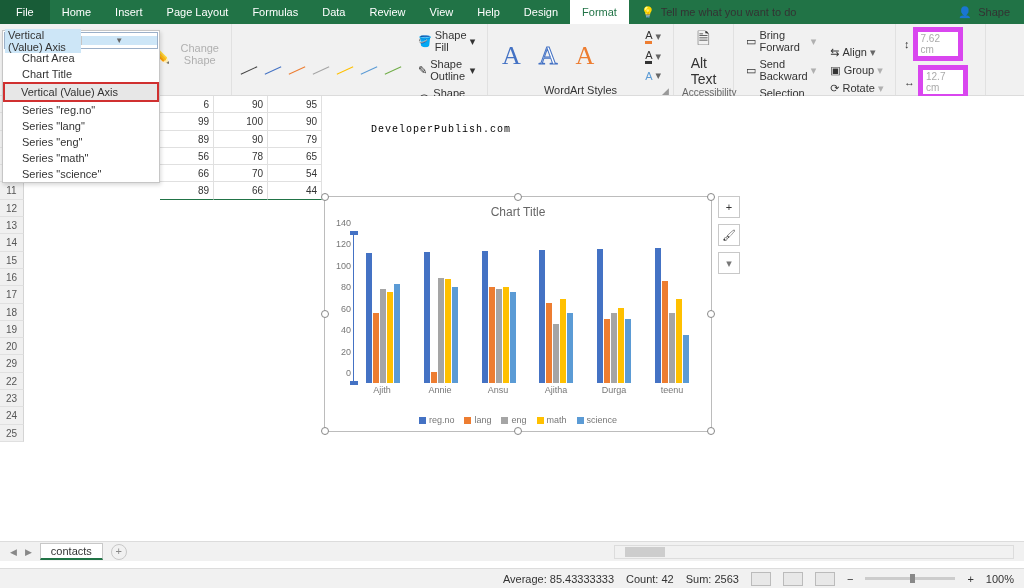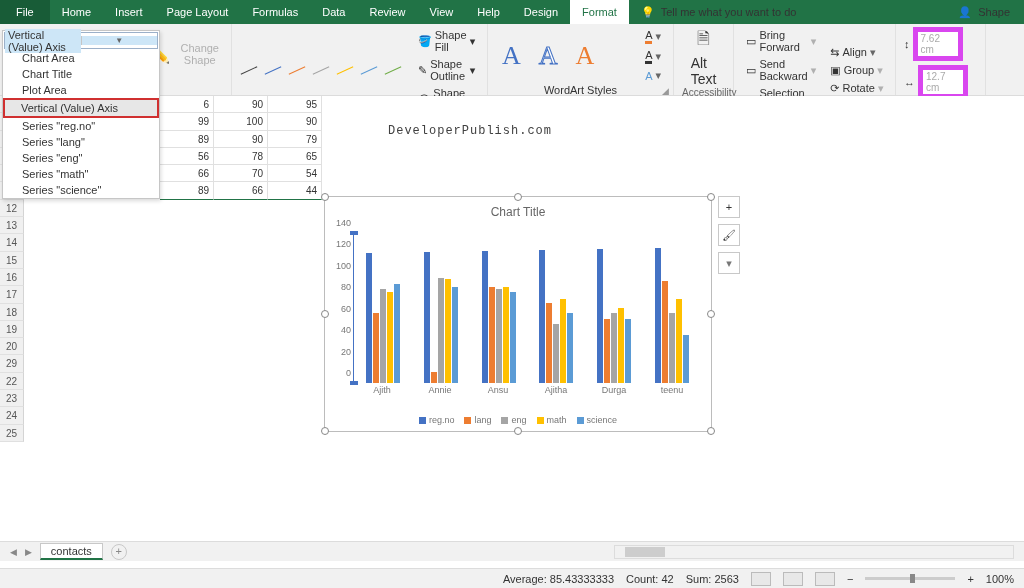--- a/index.html
+++ b/index.html
@@ -43,21 +43,21 @@
 .dd .item.hl{border:2px solid #d03030}
 
 
 .grid{position:absolute;left:0;top:96px;right:0;bottom:47px;background:#fff}
 .rowhdrs{position:absolute;left:0;top:0;width:24px}
 .rowhdrs div{height:17.3px;border-bottom:1px solid #e0e0e0;border-right:1px solid #d4d4d4;background:#f0f0f0;text-align:center;font-size:10px;color:#555;line-height:17px}
 .cells{position:absolute;left:160px;top:0}
 .cells .row{display:flex;height:17.3px}
 .cells .cell{width:54px;border-right:1px solid #e0e0e0;border-bottom:1px solid #e0e0e0;text-align:right;padding-right:4px;font-size:10px;line-height:17px}
 .cells .row.selborder .cell{border-bottom:1px solid #217346}
-.watermark{position:absolute;left:388px;top:28px;font-family:"Courier New",monospace;font-size:12px;color:#404040;letter-spacing:1px}
+.watermark{position:absolute;left:371px;top:28px;font-family:"Courier New",monospace;font-size:10px;color:#000000;letter-spacing:1px}
 
 
 .chartobj{position:absolute;left:324px;top:100px;width:388px;height:236px;background:#fff;border:1px solid #bcbcbc}
 .handle{position:absolute;width:8px;height:8px;background:#fff;border:1px solid #888;border-radius:50%}
 .h-tl{left:-4px;top:-4px}.h-tr{right:-4px;top:-4px}.h-bl{left:-4px;bottom:-4px}.h-br{right:-4px;bottom:-4px}
 .h-t{left:50%;top:-4px;margin-left:-4px}.h-b{left:50%;bottom:-4px;margin-left:-4px}
 .h-l{left:-4px;top:50%;margin-top:-4px}.h-r{right:-4px;top:50%;margin-top:-4px}
 .chartobj .title{text-align:center;padding:8px 0 4px;font-size:12px;color:#666}
 .plot{position:absolute;left:28px;top:36px;right:10px;height:150px;border-left:1px solid #4472c4}
 .plot .ah{position:absolute;left:-4px;width:8px;height:4px;background:#4472c4}
@@ -229,21 +229,20 @@
   </div>
 </div>
 
 <div class="dd">
   <div class="sel">
       <span>Vertical (Value) Axis</span>
       <span class="ar">▼</span>
     </div>
   <div class="item">Chart Area</div>
   <div class="item">Chart Title</div>
-  <div class="item">Plot Area</div>
   <div class="item hover hl">Vertical (Value) Axis</div>
   <div class="item">Series "reg.no"</div>
   <div class="item">Series "lang"</div>
   <div class="item">Series "eng"</div>
   <div class="item">Series "math"</div>
   <div class="item">Series "science"</div>
 </div>
 
 <div class="grid">
   <div class="rowhdrs" id="rowhdrs">

